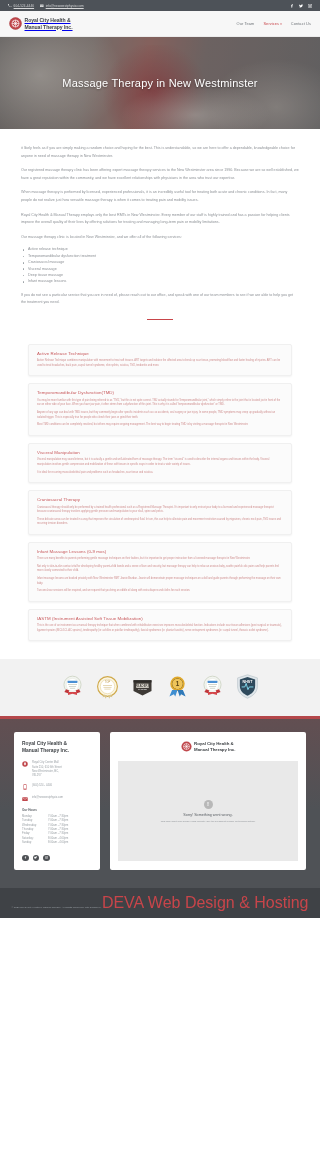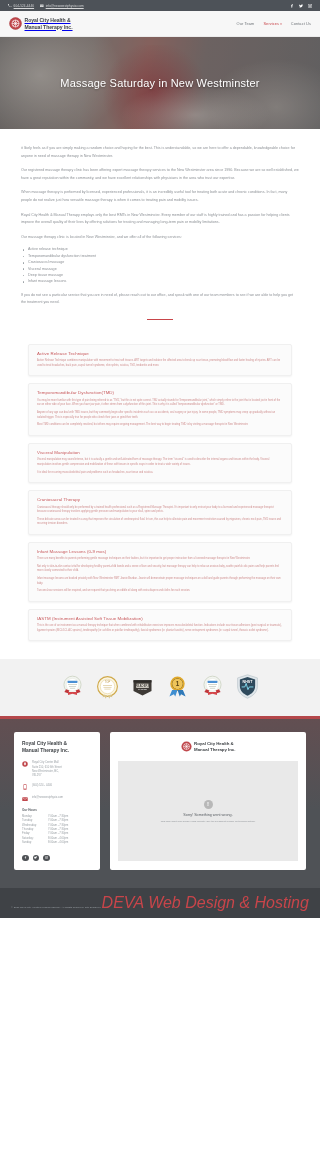--- a/index.html
+++ b/index.html
@@ -241,21 +241,21 @@
   .maperr .etitle { font-size:3.7px; color:#5a5f64; margin-bottom:3px; }
   .maperr .esub { font-size:2.3px; line-height:3.4px; color:#8d9196; }
 
   
   .copy {
     background: #3f4246;
     padding: 6px 10px;
     text-align: center;
   }
   .copy span { font-size: 2.5px; color: #9aa0a5; }
-  .copy a { color: #c8454a; text-decoration: none; font-style: italic; }
+  .copy a { color: #c8454a; text-decoration: none; }
 </style>
 </head>
 <body>
 
 <div class="topbar">
   <a class="tb-item" href="#">
     <svg class="tb-ico" viewBox="0 0 24 24">
         <path d="M6.6 10.8c1.9 3.7 4.9 6.7 8.6 8.6l2.9-2.9c.4-.4.9-.5 1.3-.3 1.2.4 2.5.6 3.8.6.7 0 1.2.6 1.2 1.2V22c0 .7-.6 1.2-1.2 1.2C10.9 23.2 0 12.3 0 .8 0 .1.6-.4 1.2-.4h4c.7 0 1.2.6 1.2 1.2 0 1.4.2 2.6.6 3.8.1.4 0 .9-.3 1.3l-2.1 2.1z"></path>
       </svg>
     <span>604-524-4446</span>
@@ -306,21 +306,21 @@
     <a href="#">Contact Us</a>
   </nav>
 </div>
 
 <div class="hero">
   <div class="blobA"></div>
   <div class="blobB"></div>
   <div class="blobC"></div>
   <div class="blobD"></div>
   <div class="scrim"></div>
-  <h1>Massage Saturday in New Westminster</h1>
+  <h1>Massage Therapy in New Westminster</h1>
 </div>
 
 <div class="article">
   <p>it likely feels as if you are simply making a random choice and hoping for the best. This is understandable, so we are here to offer a dependable, knowledgeable choice for anyone in need of massage therapy in New Westminster.</p>
   <p>Our registered massage therapy clinic has been offering expert massage therapy services to the New Westminster area since 1990. Because we are so well established, we have a great reputation within the community, and we have excellent relationships with physicians in the area who trust our expertise.</p>
   <p>When massage therapy is performed by licensed, experienced professionals, it is an incredibly useful tool for treating both acute and chronic conditions. In fact, many people do not realize just how versatile massage therapy is when it comes to treating pain and mobility issues.</p>
   <p>Royal City Health &amp; Manual Therapy employs only the best RMTs in New Westminster. Every member of our staff is highly trained and has a passion for helping clients improve the overall quality of their lives by offering solutions for treating and managing long-term pain or mobility limitations.</p>
   <p>Our massage therapy clinic is located in New Westminster, and we offer all of the following services:</p>
   <ul>
     <li>Active release technique</li>

